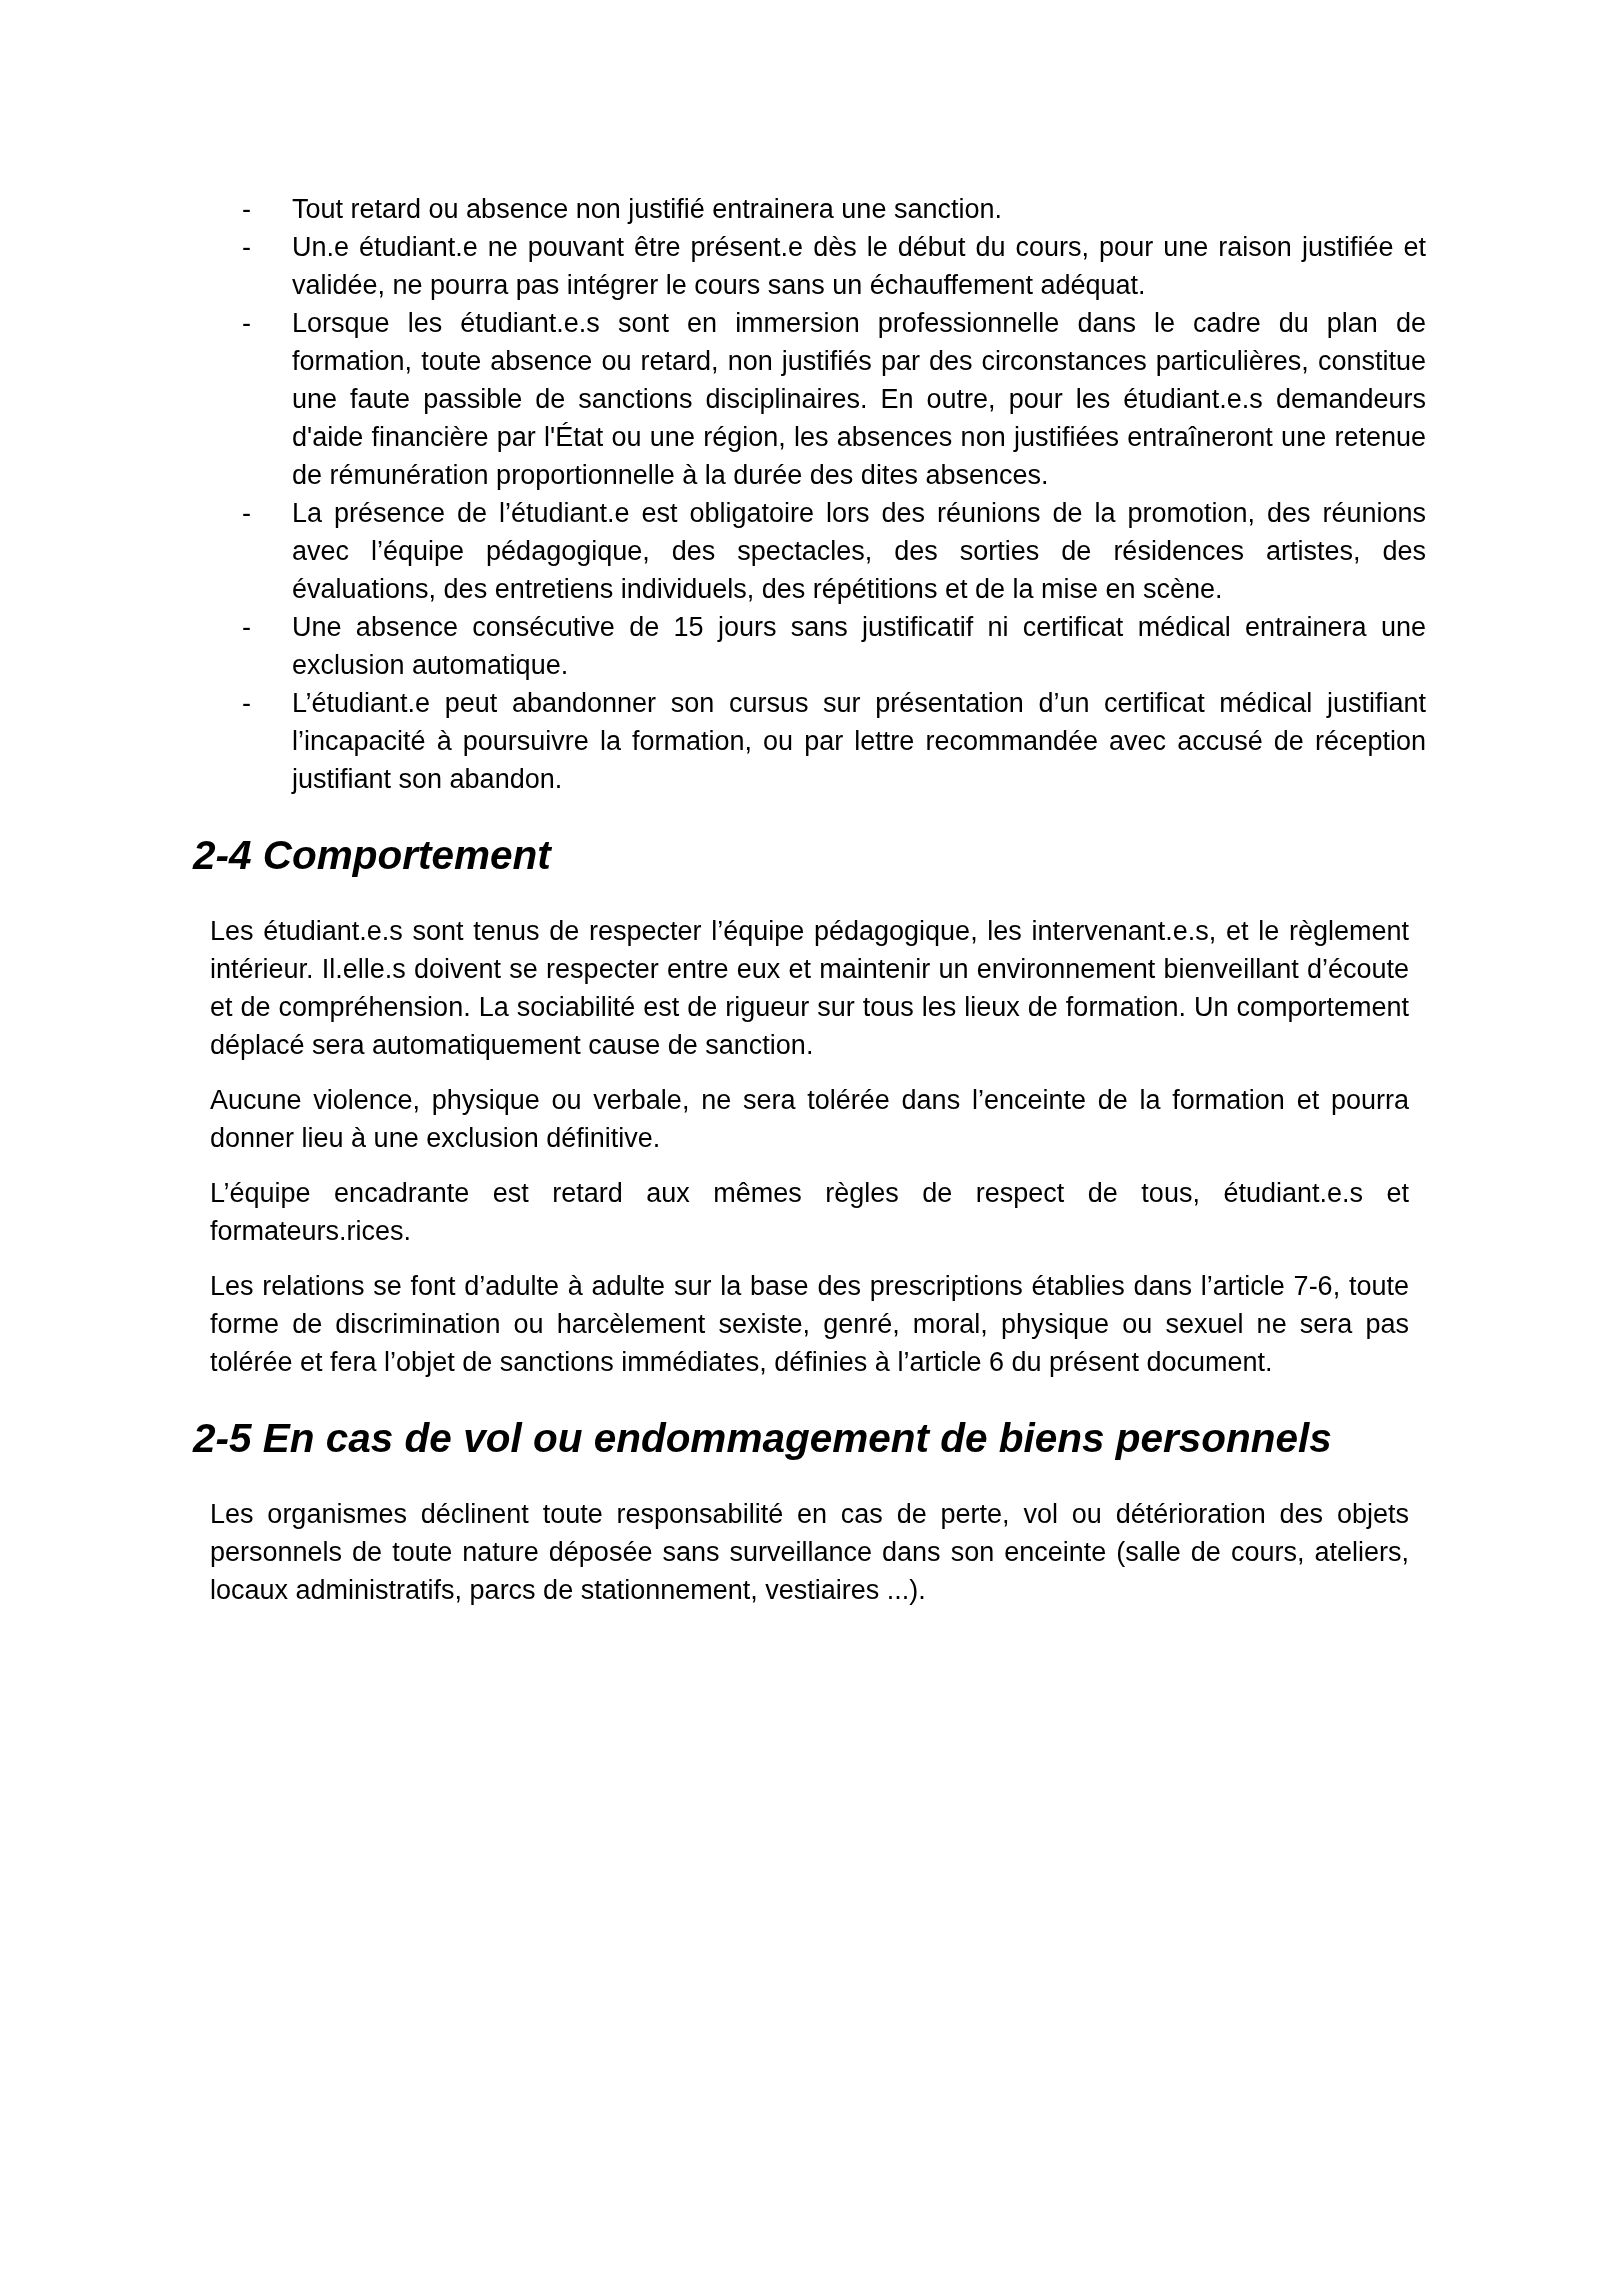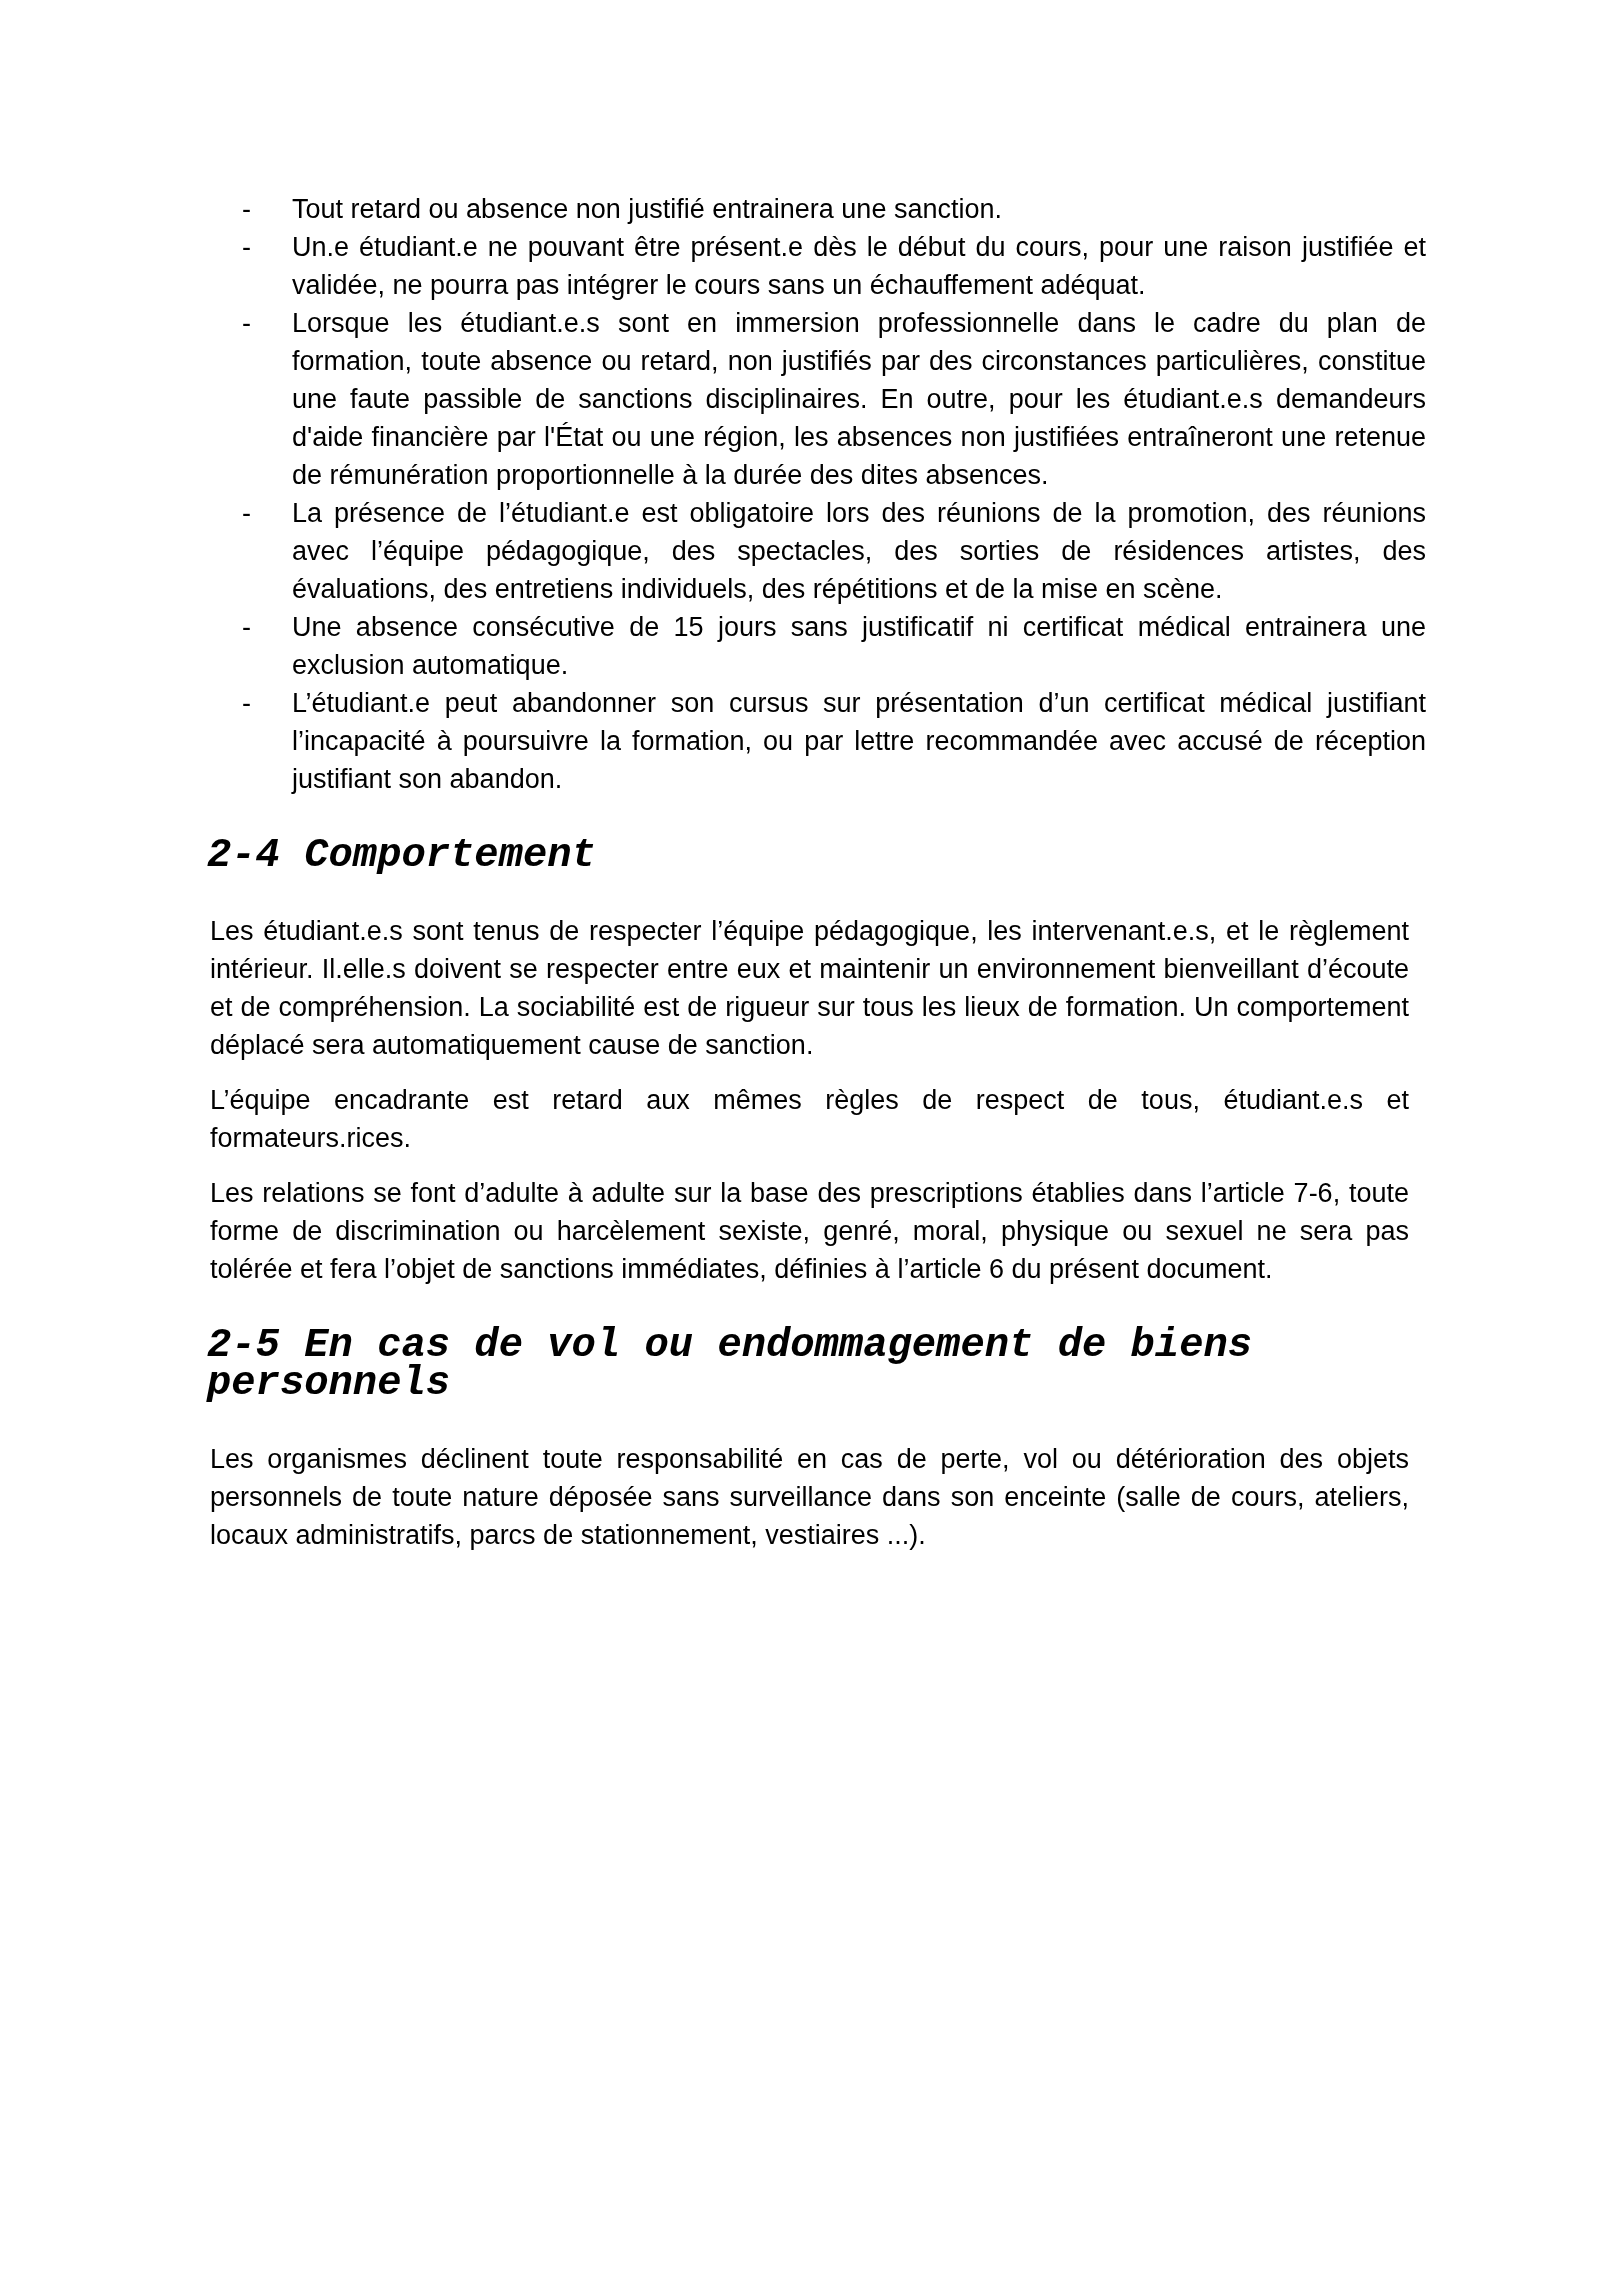--- a/index.html
+++ b/index.html
@@ -35,23 +35,22 @@
     margin: 0;
   }
   .bullet-dash {
     position: absolute;
     left: 49px;
     top: 0;
   }
   .section-heading {
     font-weight: bold;
     font-style: italic;
-    margin: 38px 0 38px 14px;
+    margin: 38px 0 38px 0;
     line-height: 38px;
-    font-family: Liberation Mono, monospace;
   }
   .para-block p {
     margin: 17px;
     text-align: justify;
   }
 </style>
 </head>
 <body>
 
 <div class="page">
@@ -80,20 +79,21 @@
     <li class="bullet-item">
       <span class="bullet-dash">-</span>
       <span>L’étudiant.e peut abandonner son cursus sur présentation d’un certificat médical justifiant l’incapacité à poursuivre la formation, ou par lettre recommandée avec accusé de réception justifiant son abandon.</span>
     </li>
   </ul>
 
   <h2 class="section-heading">2-4 Comportement</h2>
 
   <div class="para-block">
     <p>Les étudiant.e.s sont tenus de respecter l’équipe pédagogique, les intervenant.e.s, et le règlement intérieur. Il.elle.s doivent se respecter entre eux et maintenir un environnement bienveillant d’écoute et de compréhension. La sociabilité est de rigueur sur tous les lieux de formation. Un comportement déplacé sera automatiquement cause de sanction.</p>
+    <p>Aucune violence, physique ou verbale, ne sera tolérée dans l’enceinte de la formation et pourra donner lieu à une exclusion définitive.</p>
     <p>L’équipe encadrante est retard aux mêmes règles de respect de tous, étudiant.e.s et formateurs.rices.</p>
     <p>Les relations se font d’adulte à adulte sur la base des prescriptions établies dans l’article 7-6, toute forme de discrimination ou harcèlement sexiste, genré, moral, physique ou sexuel ne sera pas tolérée et fera l’objet de sanctions immédiates, définies à l’article 6 du présent document.</p>
   </div>
 
   <h2 class="section-heading">2-5 En cas de vol ou endommagement de biens personnels</h2>
 
   <div class="para-block">
     <p>Les organismes déclinent toute responsabilité en cas de perte, vol ou détérioration des objets personnels de toute nature déposée sans surveillance dans son enceinte (salle de cours, ateliers, locaux administratifs, parcs de stationnement, vestiaires ...).</p>
   </div>
 

